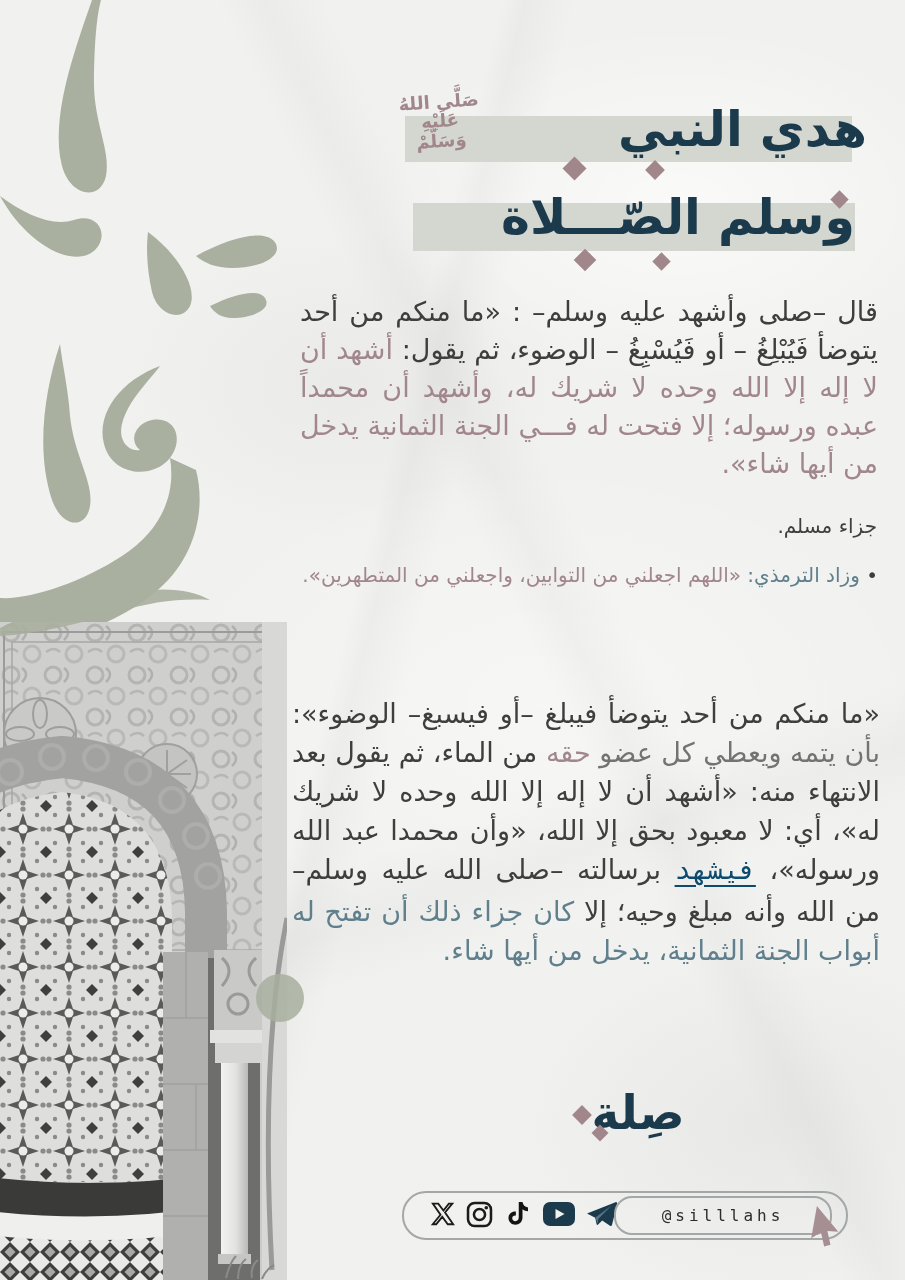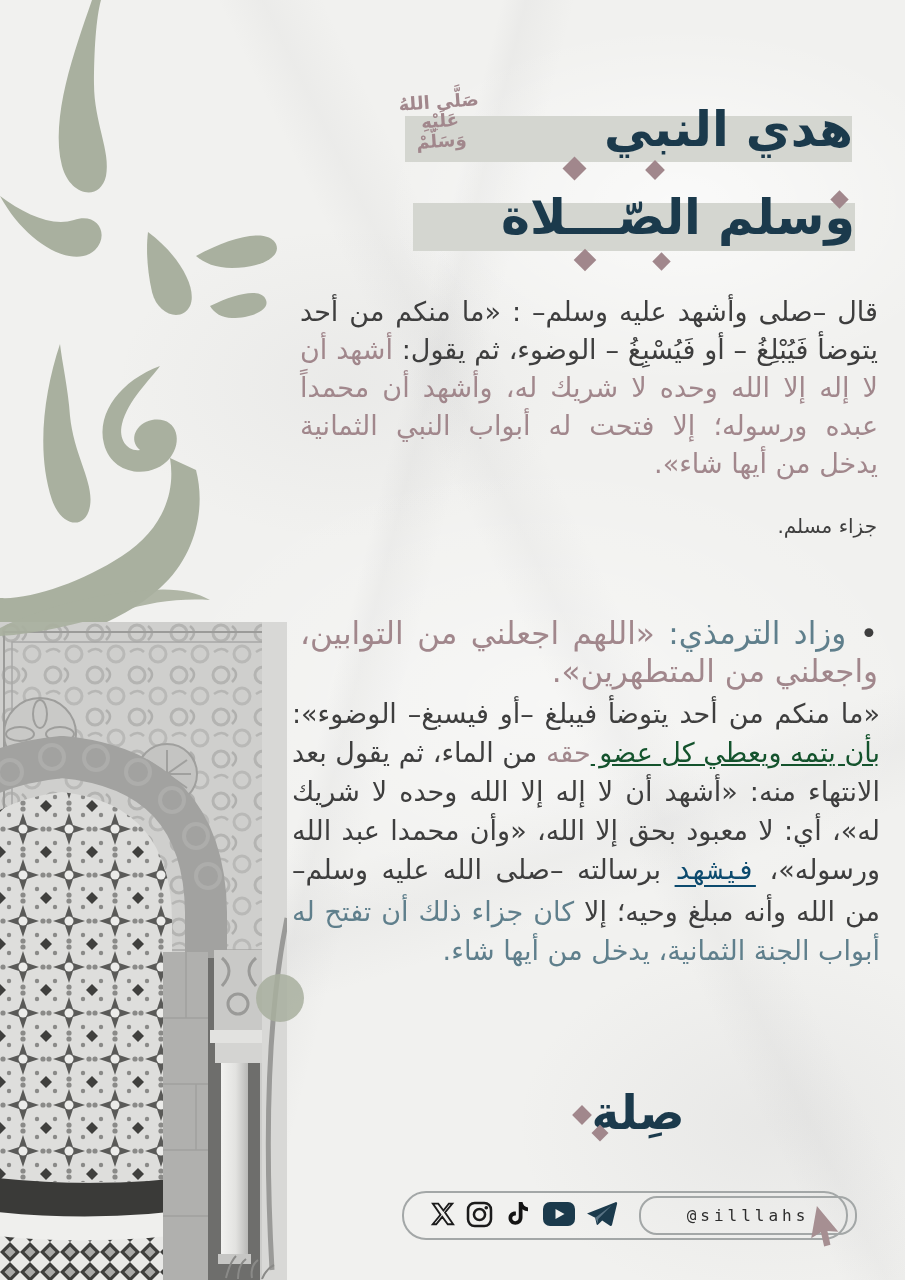--- a/index.html
+++ b/index.html
@@ -25,49 +25,49 @@
   .watermark{left:0;top:0;z-index:1;}
   .wm-dot{left:250px;top:968px;z-index:3;opacity:.85;}
   .wm-sliver{left:0;top:588px;z-index:3;opacity:.9;}
   
   .photo{left:0;top:622px;z-index:2;}
   
   .title-bar{position:absolute;background:#d4d6d0;z-index:2;}
   .title-bar.b1{left:405px;top:116px;width:447px;height:46px;}
   .title-bar.b2{left:413px;top:203px;width:442px;height:48px;}
   .title-line{position:absolute;z-index:3;color:#1b3a4c;font-weight:700;font-size:49px;line-height:1;direction:rtl;white-space:nowrap;}
-  .title-line.l1{right:52px;top:105px;text-align:center;}
+  .title-line.l1{right:38px;top:105px;text-align:center;}
   .title-line.l2{right:50px;top:193px;}
   .ornament{
     position:absolute;left:386px;top:92px;width:108px;z-index:4;
     color:#a1878c;text-align:center;font-size:18px;line-height:1.08;font-weight:700;
     transform:rotate(-4deg);direction:rtl;
   }
   .ornament span{display:block;}
   .diamond{position:absolute;background:#a1878c;transform:rotate(45deg);z-index:4;}
   
   .para{position:absolute;z-index:3;direction:rtl;text-align:justify;color:#3e3e3e;}
   .p1{left:300px;top:293px;width:578px;font-size:27px;line-height:38px;}
   .source{position:absolute;right:28px;top:514px;z-index:3;direction:rtl;font-size:20px;color:#3e3e3e;}
-  .p2{left:300px;top:614px;width:578px;font-size:31px;line-height:38px;}
+  .p2{left:300px;top:551px;width:578px;font-size:20px;line-height:48px;}
   .p3{left:292px;top:694px;width:588px;font-size:27px;line-height:39px;}
   .seg.dark{color:#3e3e3e;}
   .seg.mauve{color:#a1878c;}
   .seg.slate{color:#5f7f8c;}
-  .seg.sage{color:#14532d;text-decoration:underline;}
+  .seg.sage{color:#737373;}
   .seg.underline{color:#0c4a6e;text-decoration:underline;text-decoration-thickness:2px;text-underline-offset:6px;font-family:Liberation Mono, monospace;}
   
   .logo{position:absolute;left:553px;top:1078px;width:170px;height:112px;z-index:3;text-align:center;}
   .logo .logo-text{font-size:47px;font-weight:700;color:#1b3a4c;line-height:1.5;direction:rtl;}
   
   .social-pill{position:absolute;left:402px;top:1191px;width:442px;height:45px;border:2px solid #a3a7a7;border-radius:24px;z-index:3;background:transparent;}
   .icons-row{position:absolute;left:430px;top:1195px;height:38px;display:flex;align-items:center;gap:9px;z-index:4;}
   .icons-row .ic{display:flex;align-items:center;justify-content:center;cursor:pointer;}
   .handle-pill{
-    position:absolute;left:639px;top:1196px;width:214px;height:35px;border:2px solid #a3a7a7;border-radius:18px;z-index:4;
+    position:absolute;left:614px;top:1196px;width:214px;height:35px;border:2px solid #a3a7a7;border-radius:18px;z-index:4;
     display:flex;align-items:center;justify-content:center;direction:ltr;
     font-family:"DejaVu Sans Mono",monospace;font-size:16px;letter-spacing:4px;color:#2d2d2d;background:transparent;cursor:pointer;
   }
   .cursor-icon{position:absolute;left:808px;top:1207px;z-index:5;transform:rotate(10deg);}
 </style>
 </head>
 <body>
 
 <div class="canvas">
   <div class="paper-texture"></div>
@@ -219,21 +219,21 @@
   </div>
   <div class="title-line l1">هدي النبي</div>
   <div class="title-line l2">وسلم الصّـــلاة</div>
 
   <div class="diamond" style="left:566px;top:160px;width:17px;height:17px;"></div>
   <div class="diamond" style="left:648px;top:163px;width:14px;height:14px;"></div>
   <div class="diamond" style="left:833px;top:193px;width:13px;height:13px;"></div>
   <div class="diamond" style="left:577px;top:252px;width:16px;height:16px;"></div>
   <div class="diamond" style="left:655px;top:255px;width:13px;height:13px;"></div>
 
-  <div class="para p1"><span class="seg dark">قال –صلى وأشهد عليه وسلم– : «ما منكم من أحد يتوضأ فَيُبْلِغُ – أو فَيُسْبِغُ – الوضوء، ثم يقول: </span><span class="seg mauve">أشهد أن لا إله إلا الله وحده لا شريك له، وأشهد أن محمداً عبده ورسوله؛ إلا فتحت له أبواب النبي الثمانية يدخل من أيها شاء».</span></div>
+  <div class="para p1"><span class="seg dark">قال –صلى وأشهد عليه وسلم– : «ما منكم من أحد يتوضأ فَيُبْلِغُ – أو فَيُسْبِغُ – الوضوء، ثم يقول: </span><span class="seg mauve">أشهد أن لا إله إلا الله وحده لا شريك له، وأشهد أن محمداً عبده ورسوله؛ إلا فتحت له فـــي الجنة الثمانية يدخل من أيها شاء».</span></div>
   <div class="source">جزاء مسلم.</div>
   <div class="para p2"><span class="seg dark">• </span><span class="seg slate">وزاد الترمذي: </span><span class="seg mauve">«اللهم اجعلني من التوابين، واجعلني من المتطهرين».</span></div>
   <div class="para p3"><span class="seg dark">«ما منكم من أحد يتوضأ فيبلغ –أو فيسبغ– الوضوء»: </span><span class="seg sage">بأن يتمه ويعطي كل عضو </span><span class="seg mauve">حقه</span><span class="seg dark"> من الماء، ثم يقول بعد الانتهاء منه: «أشهد أن لا إله إلا الله وحده لا شريك له»، أي: لا معبود بحق إلا الله، «وأن محمدا عبد الله ورسوله»، </span><span class="seg underline">فيشهد</span><span class="seg dark"> برسالته –صلى الله عليه وسلم– من الله وأنه مبلغ وحيه؛ إلا </span><span class="seg slate">كان جزاء ذلك أن تفتح له أبواب الجنة الثمانية، يدخل من أيها شاء.</span></div>
 
   <div class="logo">
     <div class="diamond" style="left:22px;top:30px;width:14px;height:14px;"></div>
     <div class="diamond" style="left:41px;top:49px;width:12px;height:12px;"></div>
     <div class="logo-text">صِلة</div>
   </div>
 

